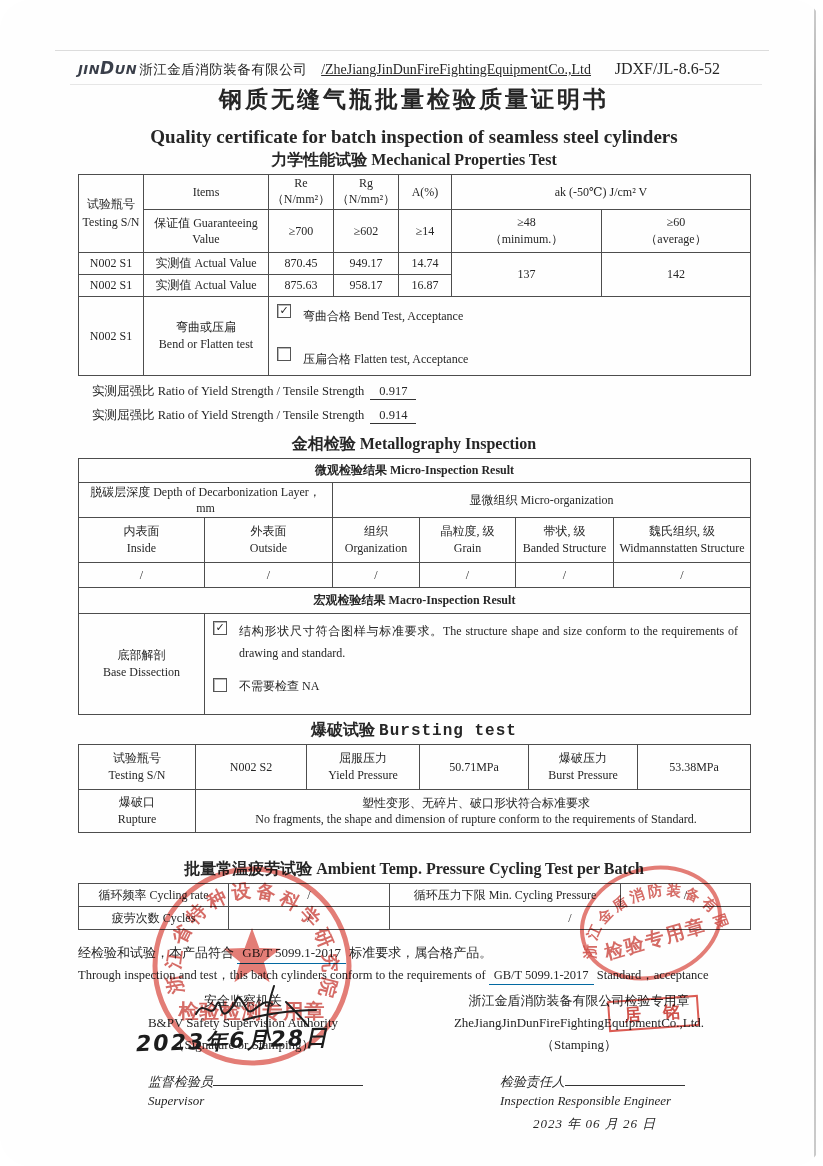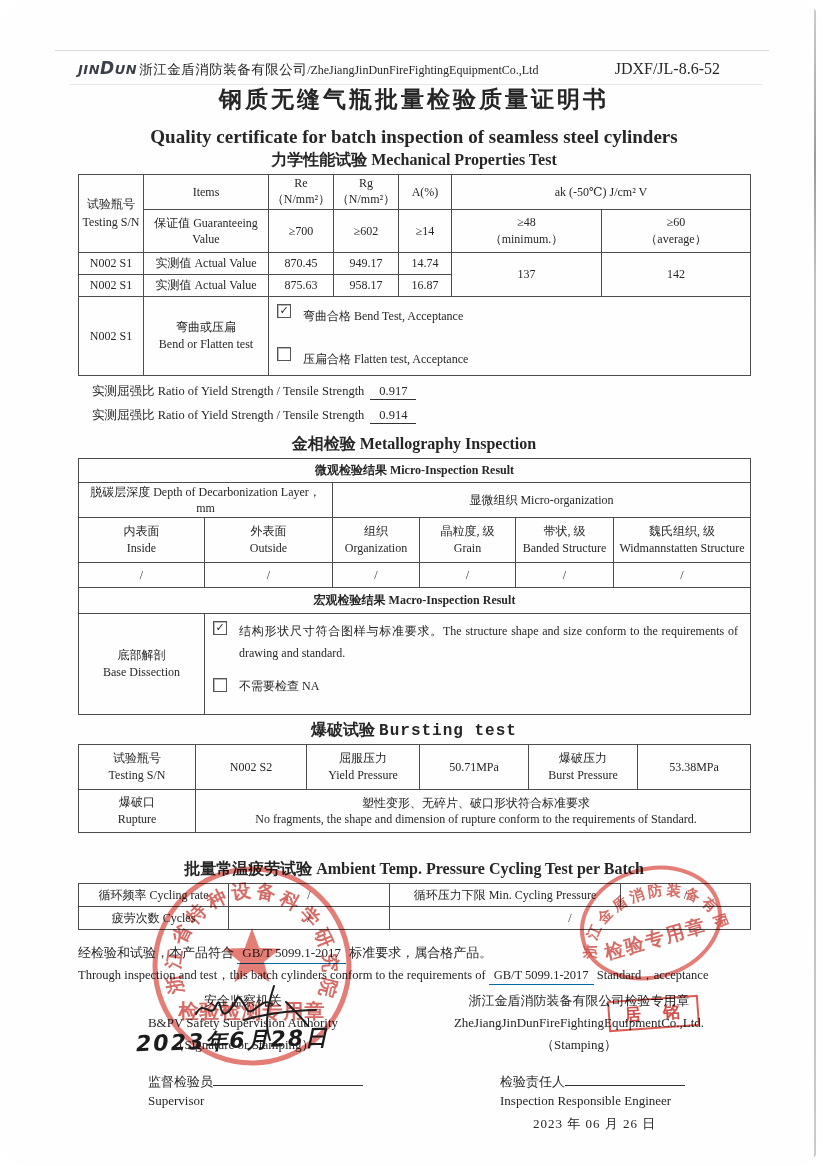--- a/index.html
+++ b/index.html
@@ -19,21 +19,21 @@
   .artifact-header-line{position:absolute;top:84px;left:70px;width:692px;height:1px;background:#e6e6e6;}
   .artifact-right{position:absolute;top:0;right:7px;width:2px;height:100%;
     background:linear-gradient(#cfcfcf 0%,#9a9a9a 14%,#c2c2c2 24%,#bdbdbd 60%,#cacaca 100%);}
 
   
   .letterhead{padding-top:58px;display:flex;align-items:baseline;font-size:13px;}
   .logo{font-family:"DejaVu Sans",sans-serif;font-weight:bold;font-style:italic;
     font-size:13px;letter-spacing:.5px;color:#3a3f4a;margin-right:2px;}
   .logo-d{font-size:17px;}
   .company-cn{font-size:13.5px;letter-spacing:.5px;}
-  .company-en{font-size:12px;}
+  .company-en{font-size:14px;margin-left:14px;text-decoration:underline;}
   .doc-code{margin-left:auto;margin-right:30px;font-size:16px;}
 
   .title-cn{margin:5px 0 0;text-align:center;font-size:23px;font-weight:600;letter-spacing:3px;}
   .title-en{margin:11px 0 0;text-align:center;font-size:19px;font-weight:bold;}
   .section-title{text-align:center;font-size:16px;font-weight:bold;margin:2px 0 3px;}
   .section-title .mono{font-family:"Liberation Mono","DejaVu Sans Mono",monospace;letter-spacing:1px;}
 
   table.tbl{border-collapse:collapse;width:672px;table-layout:fixed;font-size:12px;}
   table.tbl td{border:1px solid #4d4d4d;text-align:center;vertical-align:middle;padding:1px 2px;}
   .ml{white-space:pre-line;line-height:1.45;}
@@ -65,21 +65,21 @@
   .gap-cycling{height:24px;}
 
   .conclusion{margin-top:13px;font-size:13px;line-height:1.5;}
   .conclusion .en{font-size:12.5px;margin-top:2px;}
   .std{display:inline-block;padding:0 5px;border-bottom:1px solid #0369a1;}
 
   .org-row{display:flex;margin-top:5px;font-size:13px;line-height:22px;}
   .org-left{width:330px;text-align:center;}
   .org-right{width:342px;text-align:center;}
 
-  .sign-row{position:relative;height:80px;margin-top:12px;font-size:13px;}
+  .sign-row{position:relative;height:80px;margin-top:12px;font-size:13px;font-style:italic;}
   .sup-label{position:absolute;left:70px;top:3px;}
   .sup-line{display:inline-block;width:150px;border-bottom:1px solid #333;height:14px;}
   .sup-en{position:absolute;left:70px;top:25px;}
   .eng-label{position:absolute;left:422px;top:3px;}
   .eng-line{display:inline-block;width:120px;border-bottom:1px solid #333;height:14px;}
   .eng-en{position:absolute;left:422px;top:25px;}
   .eng-date{position:absolute;left:455px;top:47px;letter-spacing:1px;}
 
   
   .stamp{position:absolute;mix-blend-mode:multiply;opacity:.88;pointer-events:none;}

